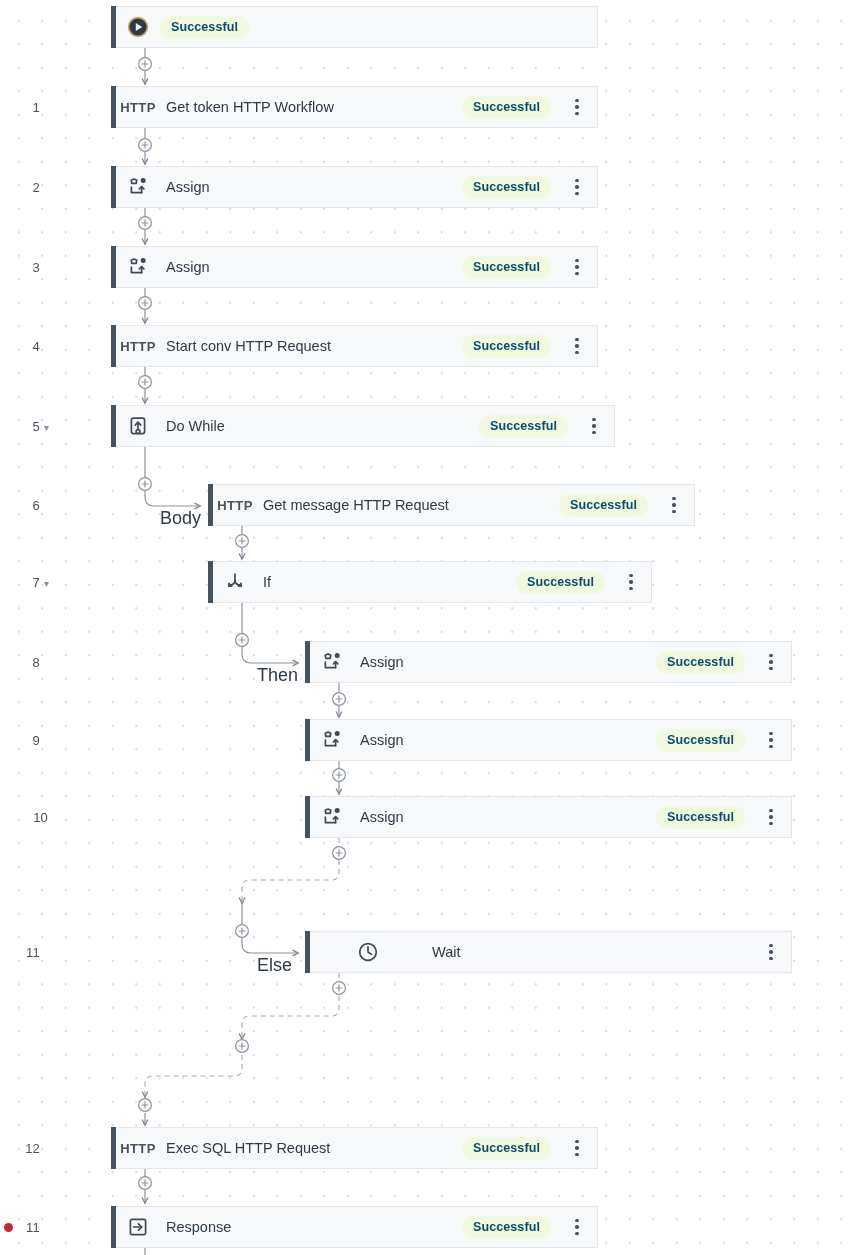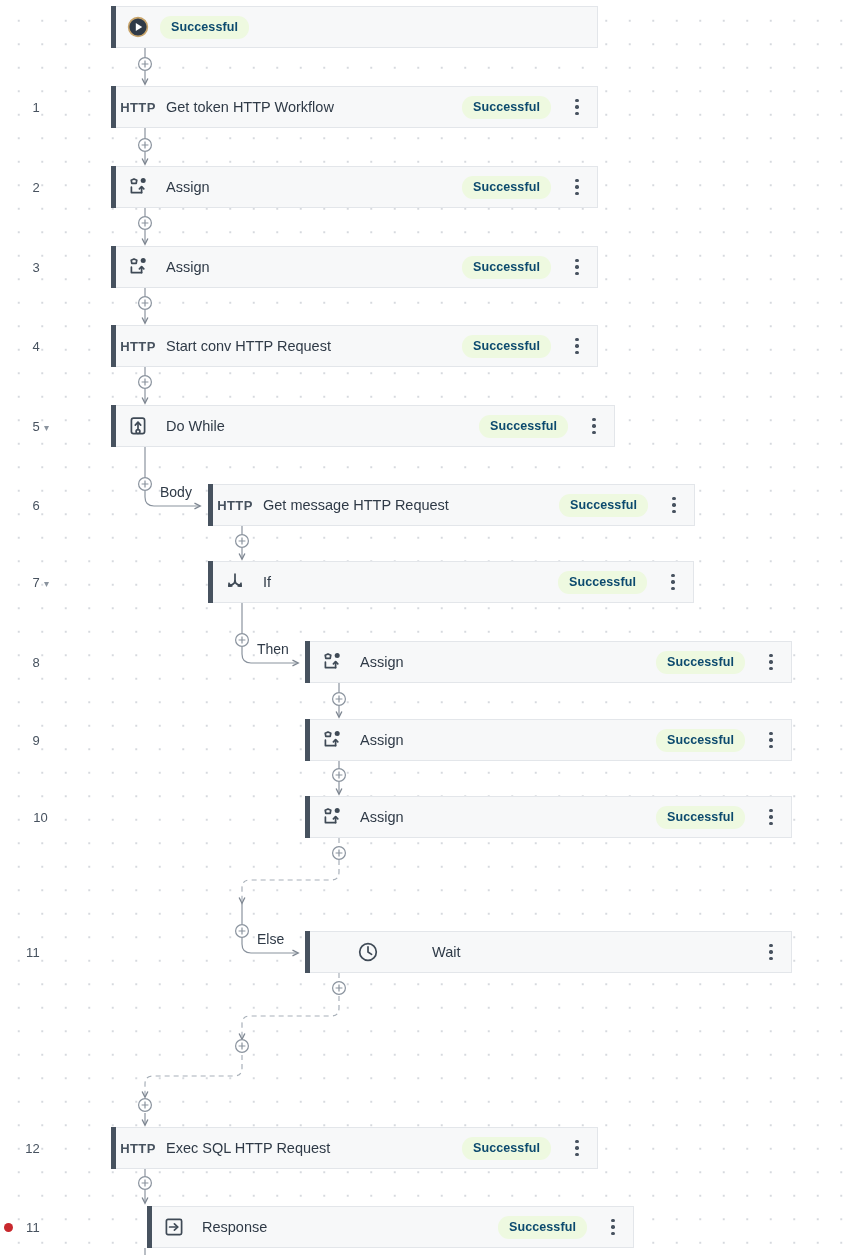--- a/index.html
+++ b/index.html
@@ -115,25 +115,26 @@
   .http-ico {
     font-size: 13px;
     font-weight: bold;
     letter-spacing: .4px;
     color: #47525f;
     font-family: "Liberation Sans", sans-serif;
   }
   
   .blabel {
     position: absolute;
-    font-size: 14px;
+    font-size: 18px;
     color: #2f3a47;
     background: transparent;
     padding: 0 2px;
     white-space: nowrap;
+    margin-top: 24px;
   }
   
 </style>
 </head>
 <body>
 
 <div id="canvas">
 
   <svg id="wires" viewBox="0 0 858 1255" width="858" height="1255">
     <defs>
@@ -368,21 +369,21 @@
           <span class="http-ico">HTTP</span>
         </div>
         <div class="title">Get message HTTP Request</div>
         <div class="badge">Successful</div>
         <div class="kebab">
           <i></i>
           <i></i>
           <i></i>
         </div>
       </div>
-      <div class="node" style="left: 208px; top: 561px; width: 486px;">
+      <div class="node" style="left: 208px; top: 561px; width: 444px;">
         <div class="accent" style="background: rgb(71, 82, 95);"></div>
         <div class="icon-wrap">
           <svg width="22" height="22" viewBox="0 0 22 22">
         <path d="M11,3.2 L11,9.6 Q11,12.4 8.2,13.6 L5.3,14.9" stroke="currentColor" stroke-width="1.7" fill="none" stroke-linecap="round" stroke-linejoin="round"></path>
         <path d="M11,9.6 Q11,12.4 13.8,13.6 L16.7,14.9" stroke="currentColor" stroke-width="1.7" fill="none" stroke-linecap="round" stroke-linejoin="round"></path>
         <path d="M5.0,11.6 L4.7,15.3 L8.4,15.0" fill="currentColor" stroke="currentColor" stroke-width="1.4" stroke-linejoin="round"></path>
         <path d="M17.0,11.6 L17.3,15.3 L13.6,15.0" fill="currentColor" stroke="currentColor" stroke-width="1.4" stroke-linejoin="round"></path>
           </svg>
         </div>
         <div class="title">If</div>
@@ -471,21 +472,21 @@
           <span class="http-ico">HTTP</span>
         </div>
         <div class="title">Exec SQL HTTP Request</div>
         <div class="badge">Successful</div>
         <div class="kebab">
           <i></i>
           <i></i>
           <i></i>
         </div>
       </div>
-      <div class="node" style="left: 111px; top: 1206px; width: 487px; margin-left: 36px;">
+      <div class="node" style="left: 111px; top: 1206px; width: 487px;">
         <div class="accent" style="background: rgb(71, 82, 95);"></div>
         <div class="icon-wrap">
           <svg width="22" height="22" viewBox="0 0 22 22">
         <rect x="3.4" y="3.4" width="15.2" height="15.2" rx="1.6" stroke="currentColor" stroke-width="1.7" fill="none" stroke-linecap="round" stroke-linejoin="round"></rect>
         <path d="M6.6,11 L14.4,11" stroke="currentColor" stroke-width="1.7" fill="none" stroke-linecap="round" stroke-linejoin="round"></path>
         <path d="M11.4,7.8 L14.8,11 L11.4,14.2" stroke="currentColor" stroke-width="1.7" fill="none" stroke-linecap="round" stroke-linejoin="round"></path>
           </svg>
         </div>
         <div class="title">Response</div>
         <div class="badge">Successful</div>

